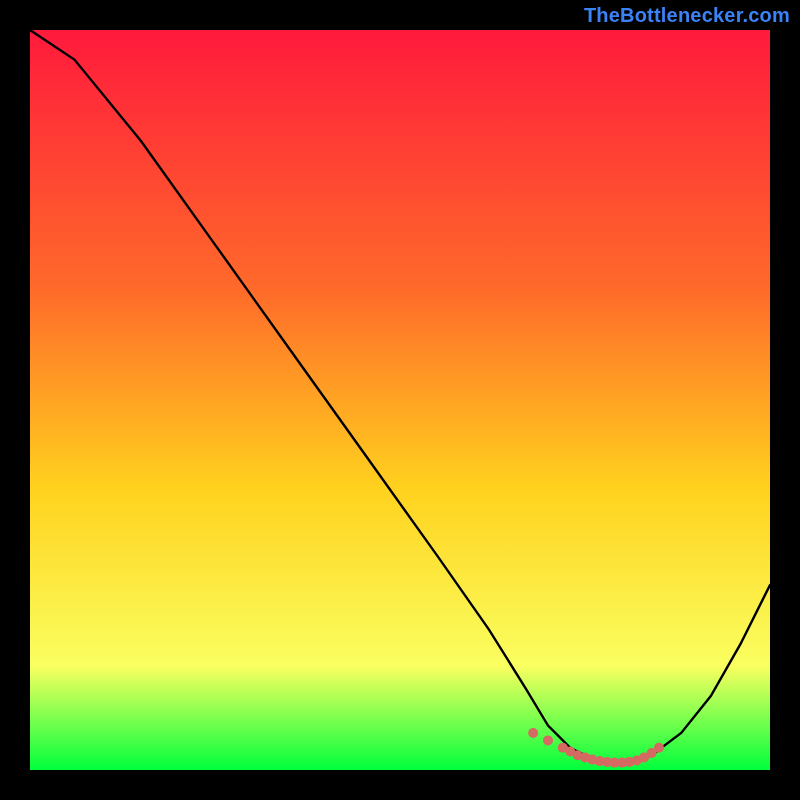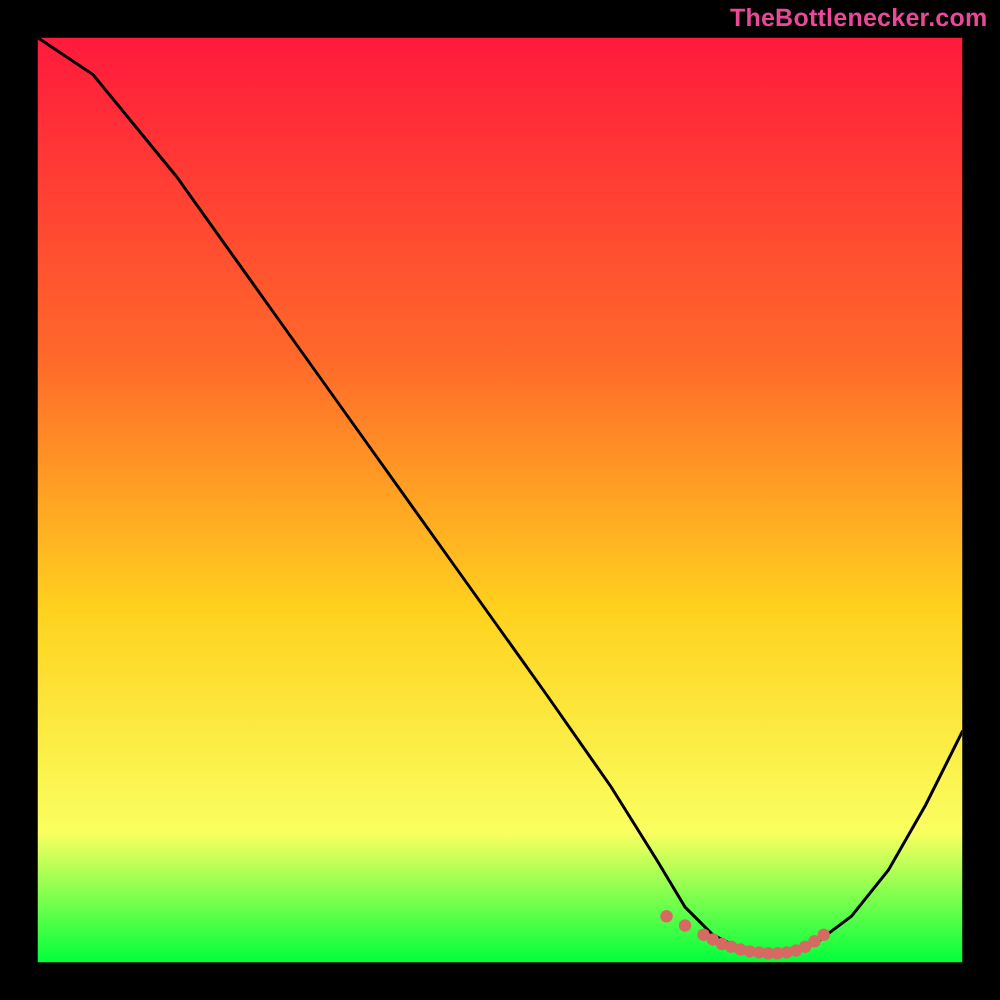--- a/index.html
+++ b/index.html
@@ -14,21 +14,21 @@
   .stage {
     position: relative;
     width: 800px;
     height: 800px;
     background: #000;
   }
   .attrib {
     position: absolute;
     top: 4px;
     right: 10px;
-    color: #ec4899;
+    color: #3b82f6;
     font-size: 20px;
     font-weight: 600;
     letter-spacing: 0.2px;
     user-select: none;
   }
   .plot {
     position: absolute;
     left: 30px;
     top: 30px;
     width: 740px;

